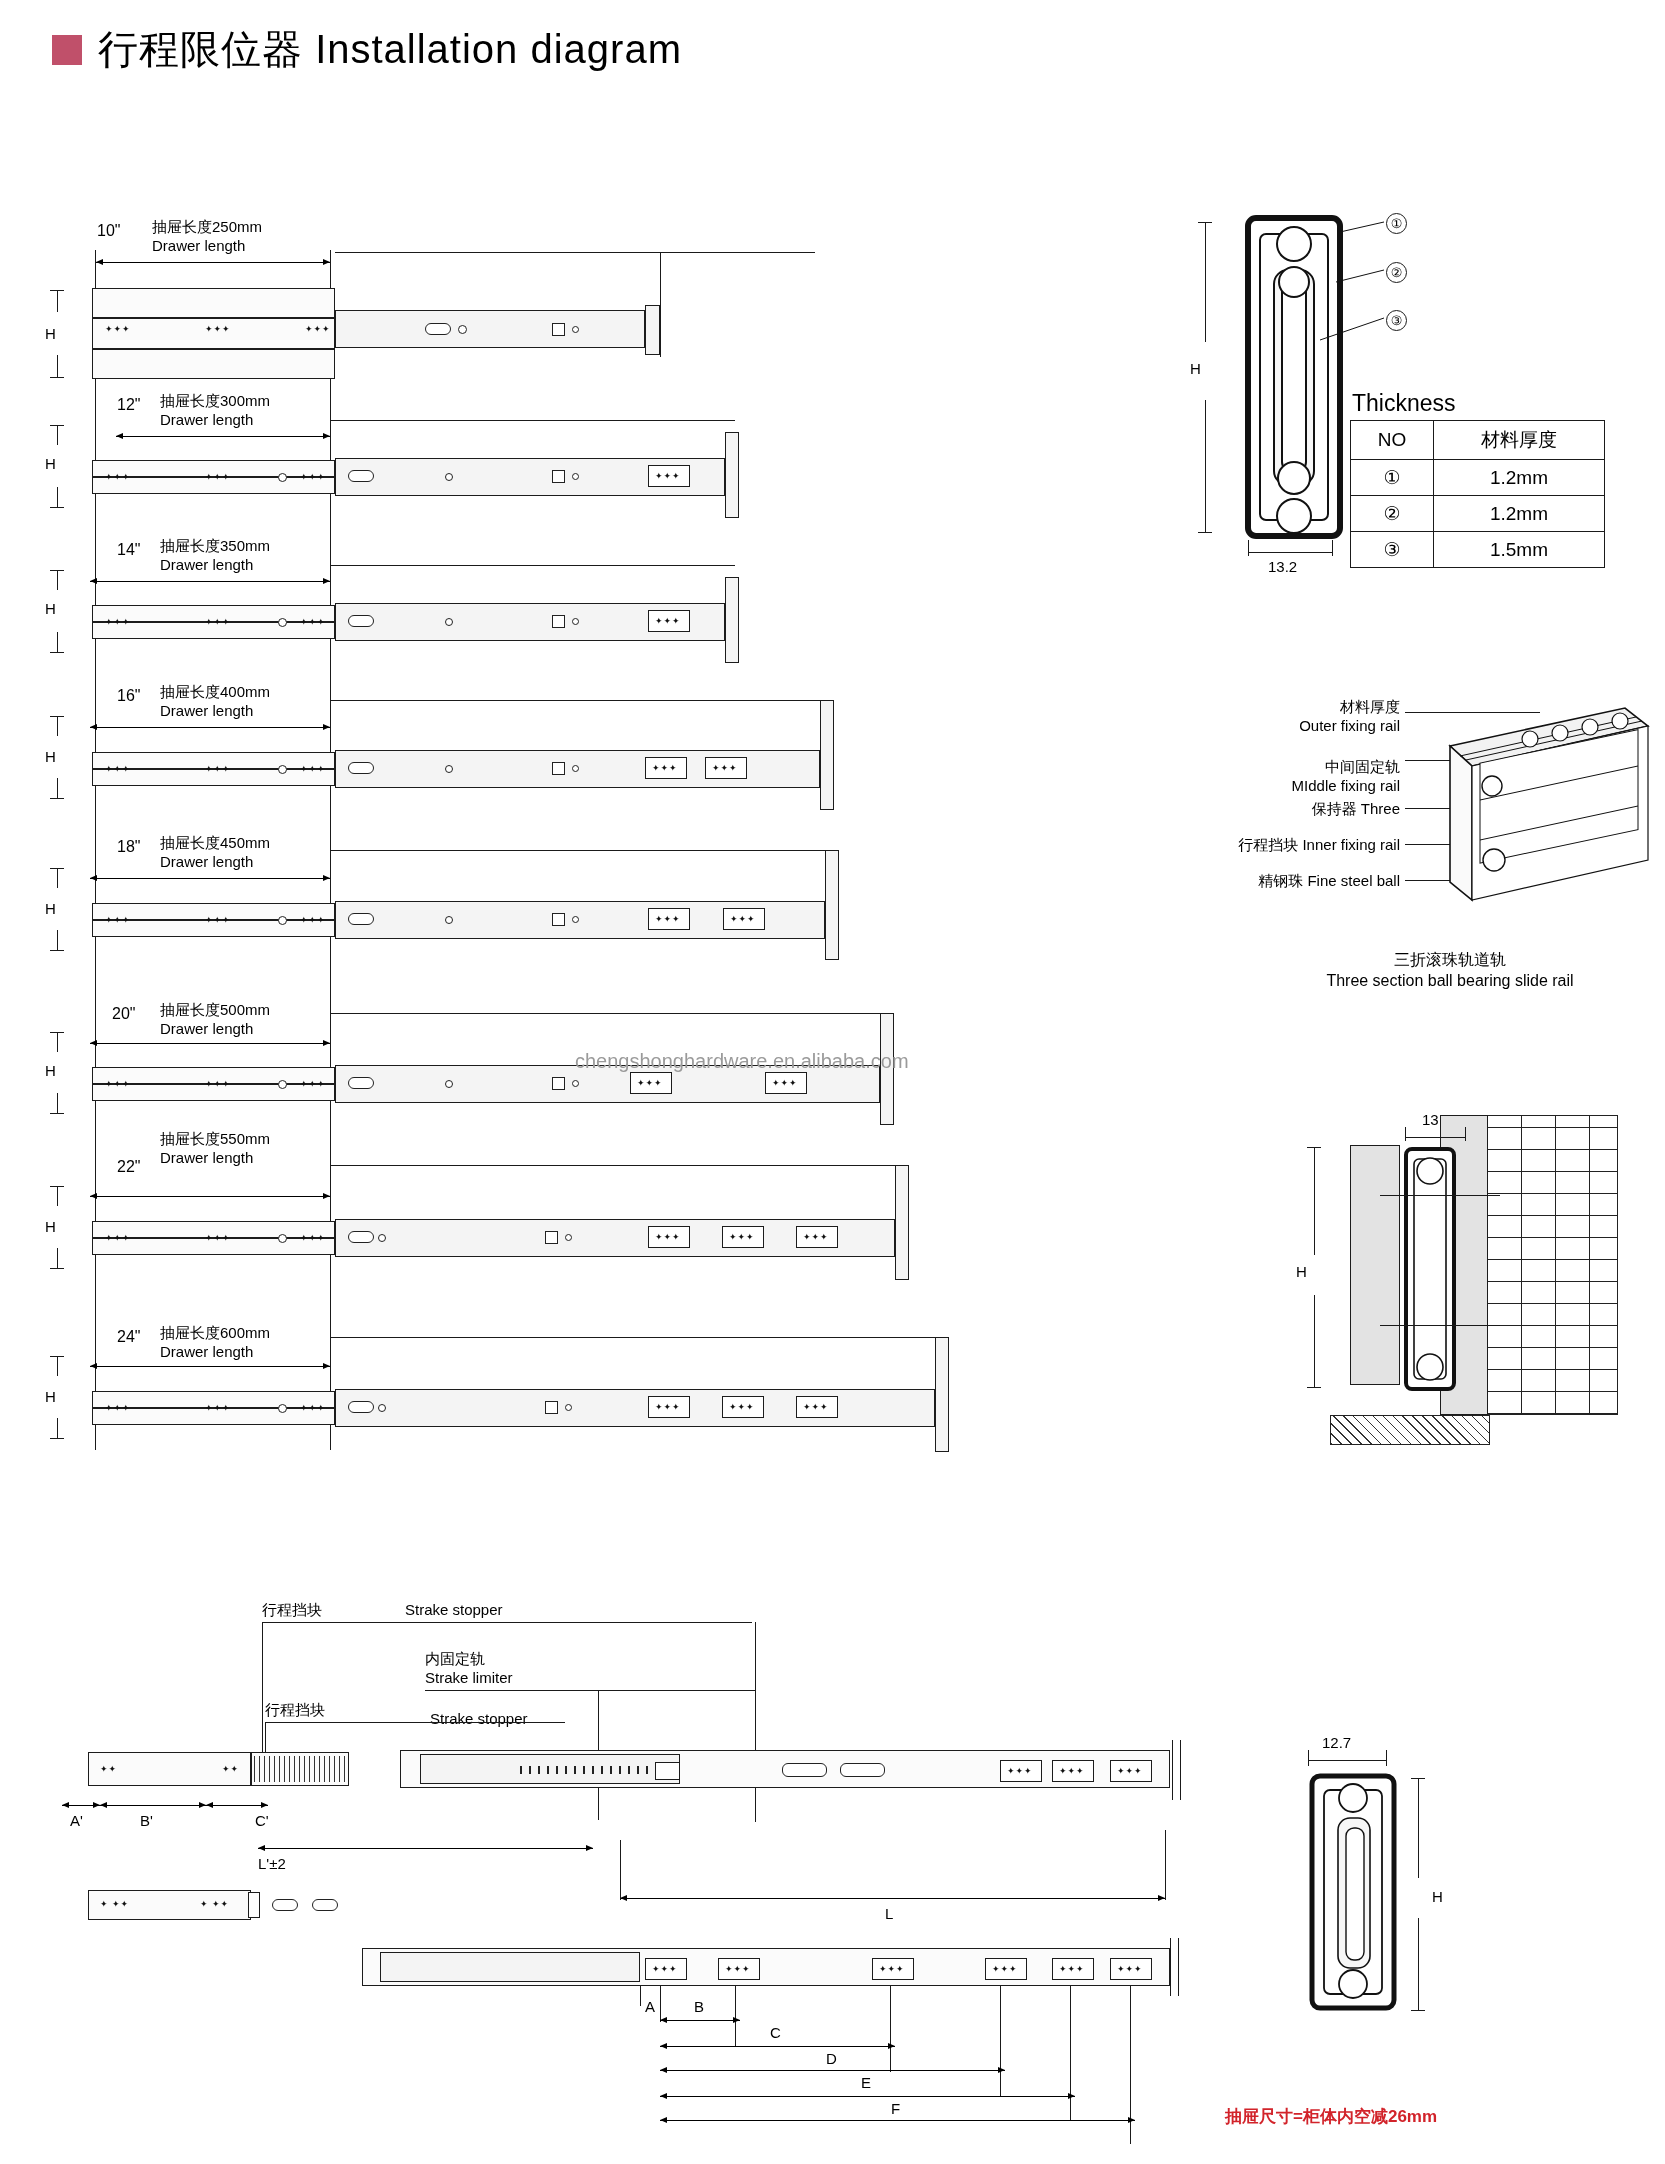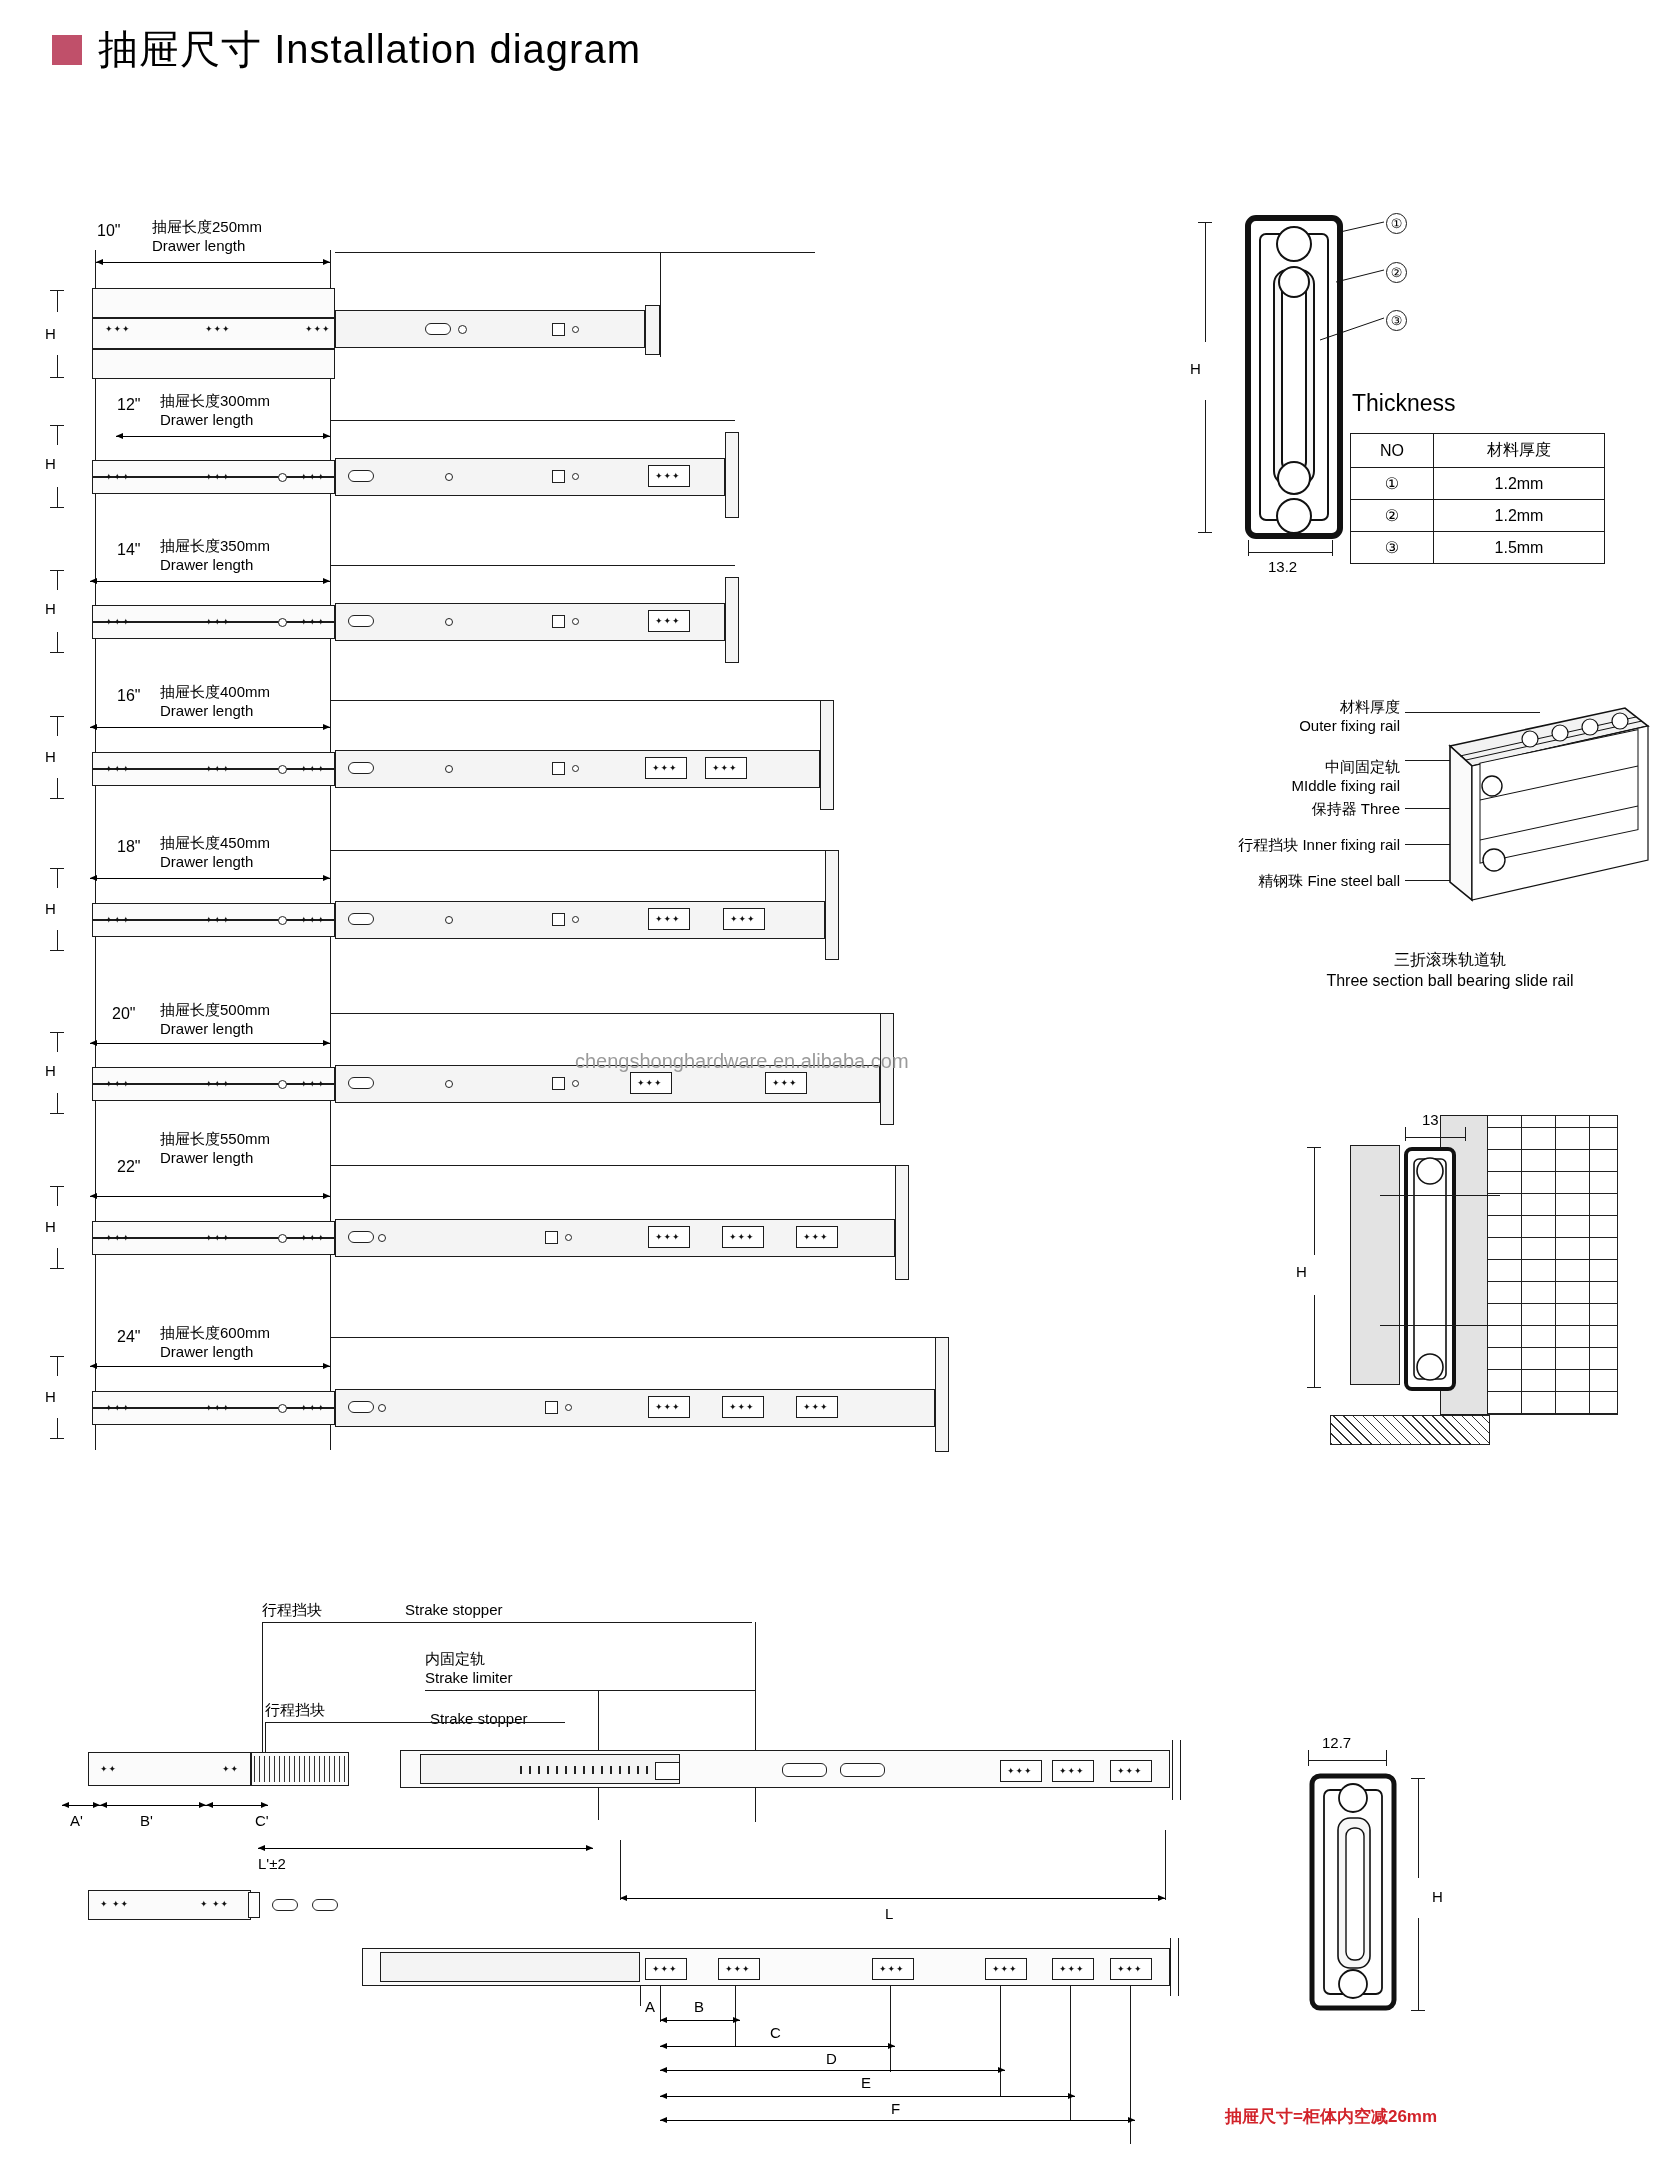--- a/index.html
+++ b/index.html
@@ -29,21 +29,21 @@
   .dim:after{right:0;border-left:7px solid #000;}
   
   .rail{position:absolute;border:1px solid #1c1c1c;background:#fbfbfb;box-sizing:border-box;}
   .rail2{position:absolute;border:1px solid #1c1c1c;background:#f4f4f4;box-sizing:border-box;}
   .hole{position:absolute;border:1px solid #222;border-radius:50%;background:#fff;box-sizing:border-box;}
   .slot{position:absolute;border:1px solid #222;border-radius:6px;background:#fff;box-sizing:border-box;}
   .sq-hole{position:absolute;border:1px solid #222;background:#fff;box-sizing:border-box;}
   .clip{position:absolute;border:1px solid #1c1c1c;background:#fff;box-sizing:border-box;}
   .dotgrp{position:absolute;font-size:9px;letter-spacing:1px;color:#111;line-height:1;}
   
-  #thickTbl{position:absolute;border-collapse:collapse;font-size:16px;margin-top:13px;}
+  #thickTbl{position:absolute;border-collapse:collapse;font-size:19px;}
   #thickTbl td,#thickTbl th{border:1px solid #1a1a1a;padding:6px 10px;text-align:center;font-weight:normal;}
   .thick-ttl{position:absolute;font-size:23px;}
   
   .callout{position:absolute;text-align:right;font-size:15px;line-height:1.25;white-space:nowrap;}
   .cap{position:absolute;text-align:center;font-size:16px;line-height:1.3;white-space:nowrap;}
   
   #wm{position:absolute;font-size:20px;color:#9a9a9a;white-space:nowrap;}
   
   .btxt{position:absolute;font-size:15px;white-space:nowrap;line-height:1.25;}
   .redtxt{position:absolute;font-size:17px;color:#d2232a;font-weight:bold;white-space:nowrap;}
@@ -58,21 +58,21 @@
   .hatch45{position:absolute;background:repeating-linear-gradient(45deg,#333 0 1px,transparent 1px 7px);
      border:1px solid #222;box-sizing:border-box;}
   .grayfill{position:absolute;background:#e3e3e3;border:1px solid #1c1c1c;box-sizing:border-box;}
 </style>
 </head>
 <body>
 
 <div class="abs" id="header">
   <div class="sq"></div>
   <div class="ttl">
-    <span>抽屉尺寸</span>
+    <span>行程限位器</span>
     <span>Installation diagram</span>
   </div>
 </div>
 
 <div class="abs" style="left:0;top:0;width:1160px;height:1500px;">
 
   <div class="vl" style="left:95px;top:250px;height:1200px;"></div>
   <div class="vl" style="left:330px;top:250px;height:1200px;"></div>
 
   <div>

